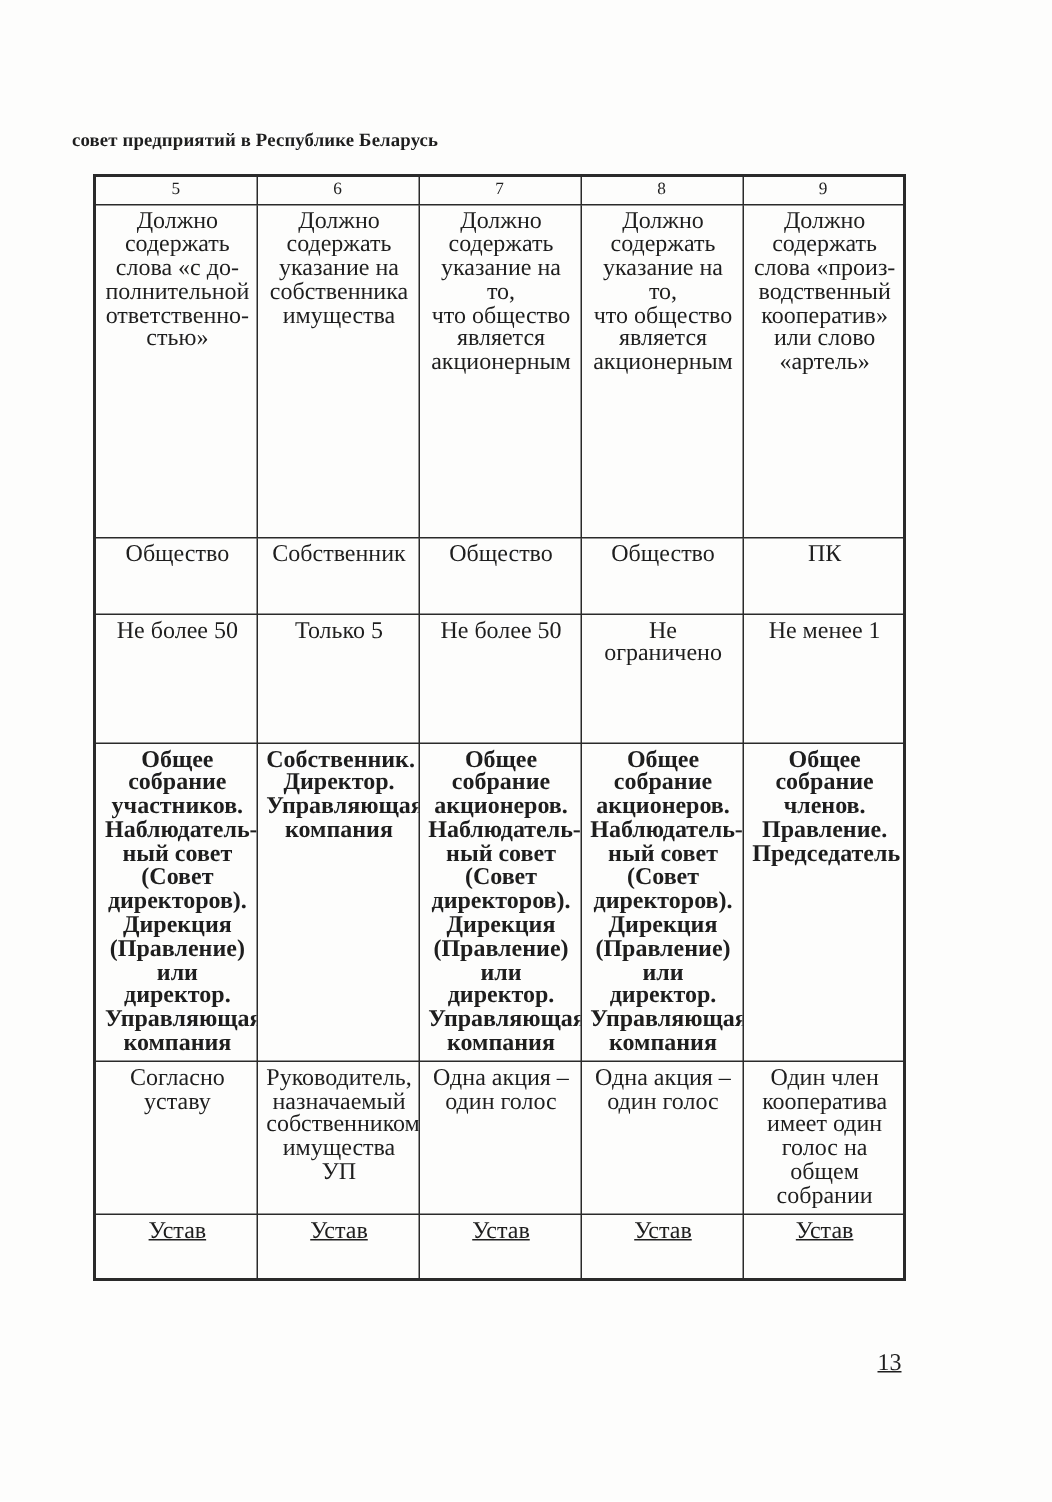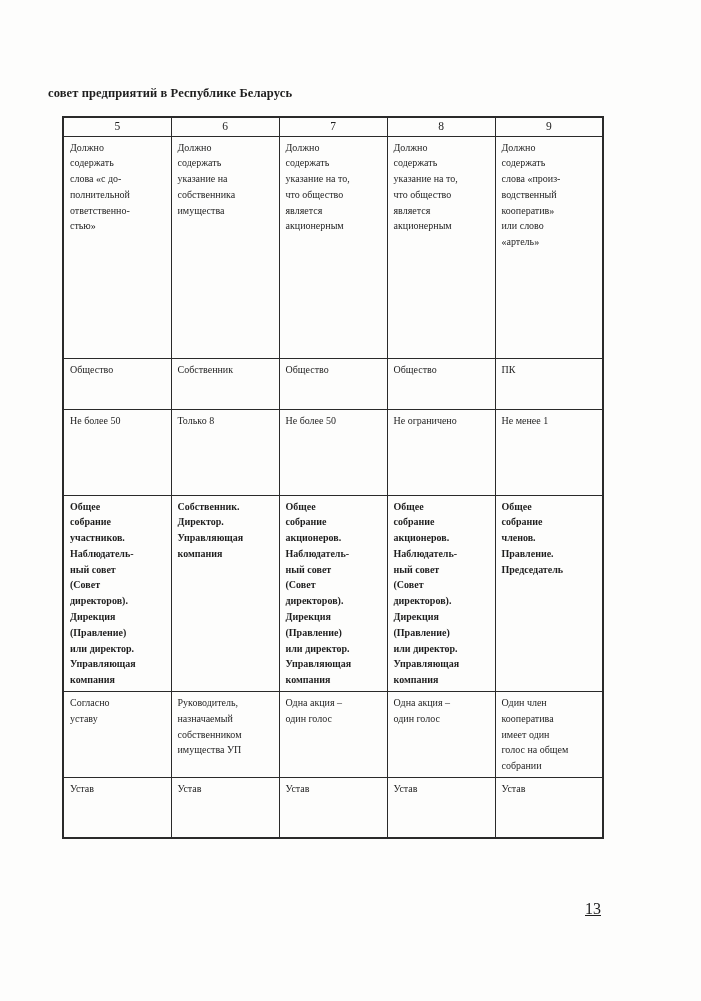--- a/index.html
+++ b/index.html
@@ -53,35 +53,35 @@
   }
   td.num {
     font-size: 11.5px;
     line-height: 15px;
     text-align: center;
     vertical-align: middle;
     padding: 0;
     border-bottom-width: 2px;
   }
   td.cell {
-    font-size: 10px;
+    font-size: 16px;
     line-height: 15.8px;
-    text-align: left;
+    text-align: center;
     vertical-align: top;
     white-space: pre-line;
     padding: 3px 4px 3px 6px;
   }
   tr.rh-head { height: 61px; }
   tr.rh-num  { height: 19px; }
   tr.rh-r1   { height: 222px; }
   tr.rh-r2   { height: 51px; }
   tr.rh-r3   { height: 86px; }
   tr.rh-r4   { height: 189px; font-weight: bold; }
   tr.rh-r5   { height: 81px; margin-left: 13px; }
-  tr.rh-r6   { height: 60px; }
+  tr.rh-r6   { height: 44px; text-decoration: underline; }
   .page-number {
     position: absolute;
     left: 585px;
     top: 900px;
     font-size: 16px;
     text-decoration: underline;
   }
 </style>
 </head>
 <body>
@@ -140,21 +140,21 @@
       </tr>
       <tr class="rh-r2">
         <td class="cell">Общество</td>
         <td class="cell">Собственник</td>
         <td class="cell">Общество</td>
         <td class="cell">Общество</td>
         <td class="cell">ПК</td>
       </tr>
       <tr class="rh-r3">
         <td class="cell">Не более 50</td>
-        <td class="cell">Только 8</td>
+        <td class="cell">Только 5</td>
         <td class="cell">Не более 50</td>
         <td class="cell">Не ограничено</td>
         <td class="cell">Не менее 1</td>
       </tr>
       <tr class="rh-r4">
         <td class="cell">Общее
 собрание
 участников.
 Наблюдатель-
 ный совет

